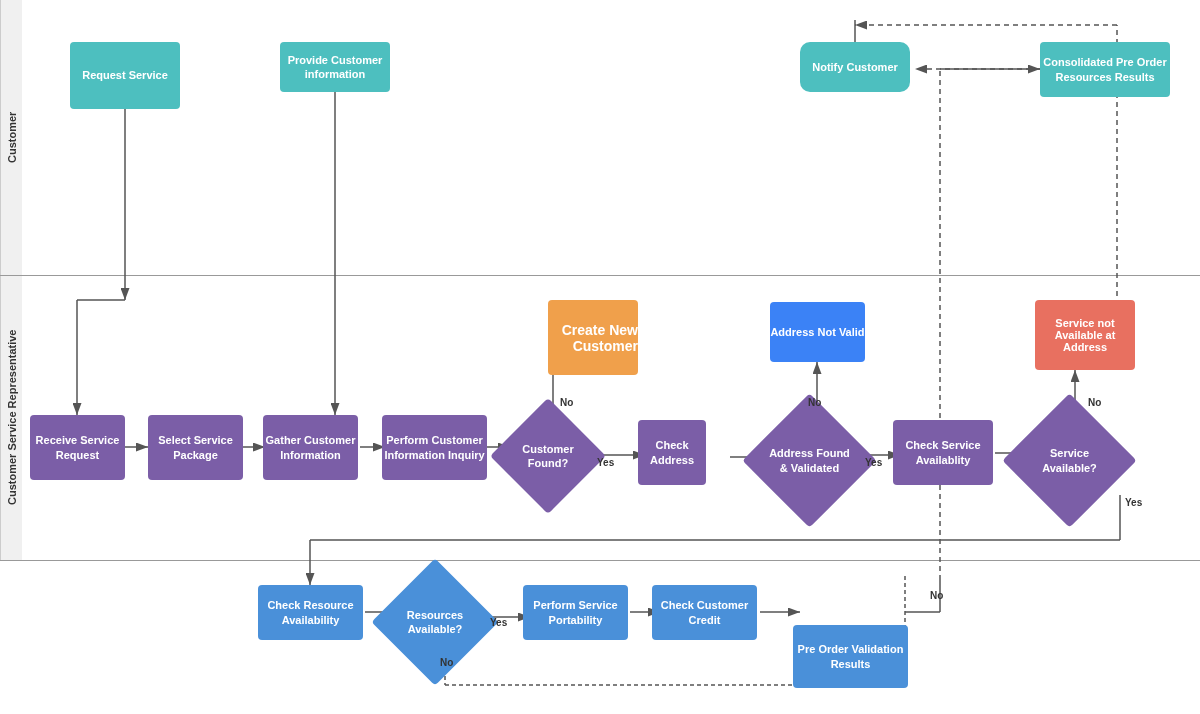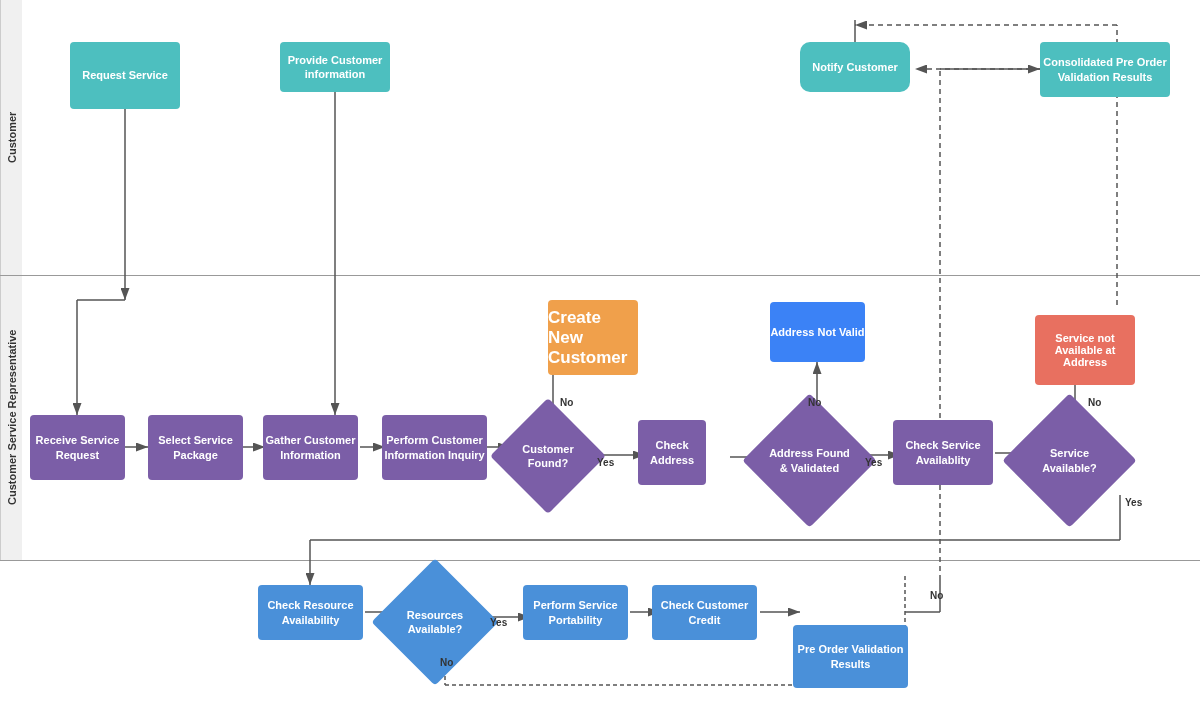--- a/index.html
+++ b/index.html
@@ -190,37 +190,37 @@
 
   <div class="node node-teal" style="left:280px;top:42px;width:110px;height:50px;">
     <span>Provide Customer information</span>
   </div>
 
   <div class="node node-teal" style="left:800px;top:42px;width:110px;height:50px;border-radius:10px;">
     <span>Notify Customer</span>
   </div>
 
   <div class="node node-teal" style="left:1040px;top:42px;width:130px;height:55px;">
-    <span>Consolidated Pre Order Validation Results</span>
+    <span>Consolidated Pre Order Resources Results</span>
   </div>
 
   <div style="position:absolute;left:548px;top:300px;width:90px;height:75px;">
-    <div style="width:90px;height:75px;background:#f0a04b;border-radius:4px;display:flex;align-items:center;justify-content:center;text-align:left;font-size:17px;font-weight:bold;color:#fff;">
+    <div style="width:90px;height:75px;background:#f0a04b;border-radius:4px;display:flex;align-items:center;justify-content:center;text-align:right;font-size:14px;font-weight:bold;color:#fff;">
       <span>Create New Customer</span>
     </div>
   </div>
 
   <div style="position:absolute;left:770px;top:302px;width:95px;height:60px;">
     <div style="width:95px;height:60px;background:#3b82f6;border-radius:4px;display:flex;align-items:center;justify-content:center;text-align:center;font-size:11px;font-weight:bold;color:#fff;">
       <span>Address Not Valid</span>
     </div>
   </div>
 
   <div style="position:absolute;left:1035px;top:300px;width:100px;height:70px;">
-    <div style="width:100px;height:70px;background:#e87060;border-radius:4px;display:flex;align-items:center;justify-content:center;text-align:center;font-size:11px;font-weight:bold;color:#fff;margin-top:15px;">
+    <div style="width:100px;height:70px;background:#e87060;border-radius:4px;display:flex;align-items:center;justify-content:center;text-align:center;font-size:11px;font-weight:bold;color:#fff;">
       <span>Service not Available at Address</span>
     </div>
   </div>
 
   <div class="node node-purple" style="left:30px;top:415px;width:95px;height:65px;">
     <span>Receive Service Request</span>
   </div>
 
   <div class="node node-purple" style="left:148px;top:415px;width:95px;height:65px;">
     <span>Select Service Package</span>

